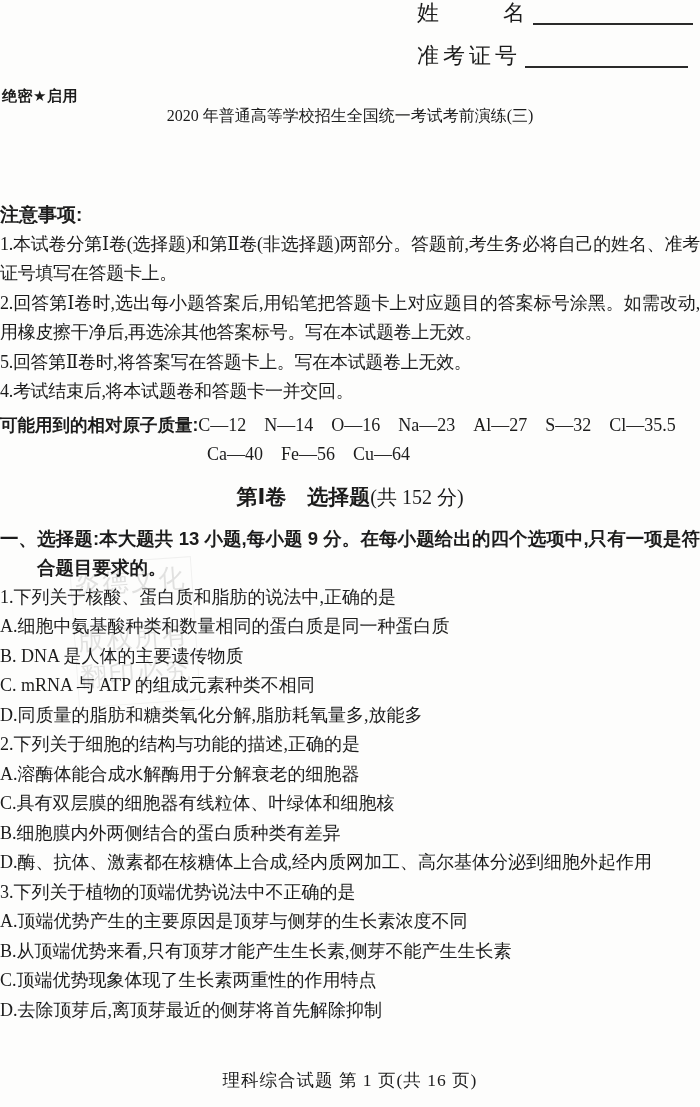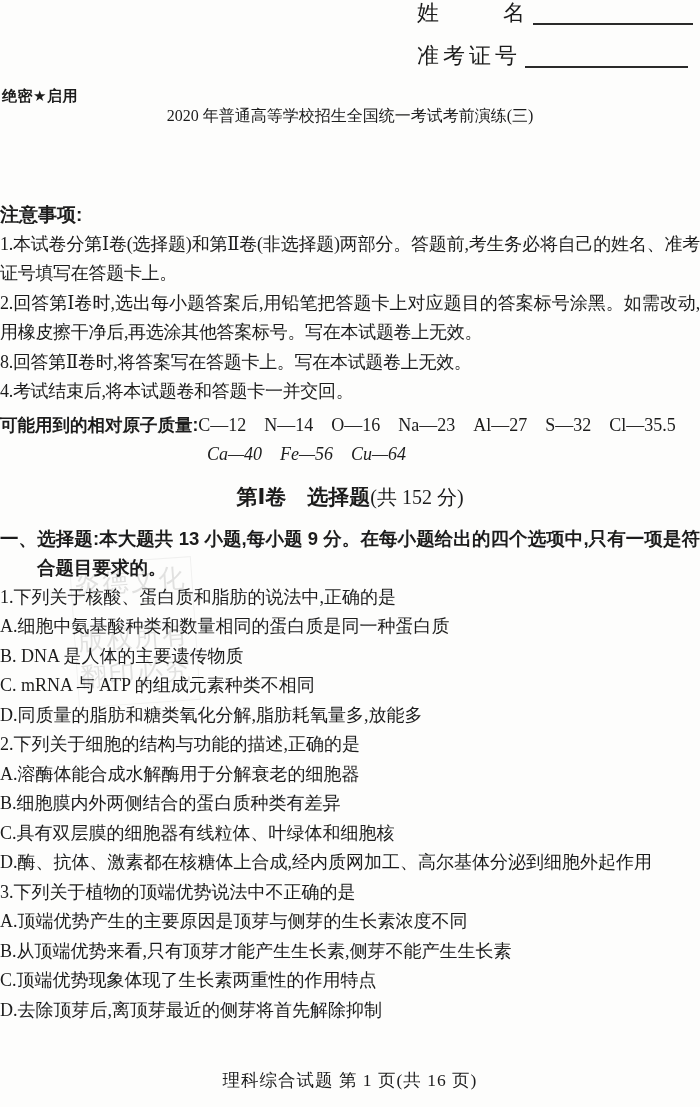--- a/index.html
+++ b/index.html
@@ -33,21 +33,21 @@
   .wl1 { top:6px; } .wl2 { top:62px; } .wl3 { top:98px; }
   .watermark .wbox { position:absolute; top:2px; left:2px; width:120px; height:142px; border:1px solid rgba(0,0,0,0.05); }
 
   
   .body { position:absolute; top:200px; left:0; width:700px; font-size:18px; line-height:29.5px; }
   .body p { margin:0; }
   .notice-heading { font-size:19px; }
   .notice-item { text-align:justify; letter-spacing:-0.3px; }
   .masses { margin-top:4px; }
   .masses-label { font-size:17.5px; }
-  .masses-line2 { padding-left:207px;font-style:italic; }
+  .masses-line2 { padding-left:207px; }
   .section-heading { margin-top:12px; margin-bottom:12px; height:30px; line-height:30px; text-align:center; white-space:nowrap; }
   .section-heading .hm { font-size:21px; }
   .section-heading .hs { font-size:20px; }
   .intro { font-size:18.5px; padding-left:37px; text-indent:-37px; text-align:justify; }
   .stem { text-align:justify; }
   .opt { }
 
   .footer { position:absolute; top:1068px; left:0; width:100%; text-align:center; font-size:17.5px; letter-spacing:1px; }
 </style>
 </head>
@@ -77,21 +77,21 @@
     <span class="wline wl1">炎德文化</span>
     <span class="wline wl2">版权所有</span>
     <span class="wline wl3">翻印必究</span>
   </div>
 
   <div class="body">
 
     <div class="notice-heading sans b">注意事项:</div>
     <p class="notice-item">1.本试卷分第Ⅰ卷(选择题)和第Ⅱ卷(非选择题)两部分。答题前,考生务必将自己的姓名、准考证号填写在答题卡上。</p>
     <p class="notice-item">2.回答第Ⅰ卷时,选出每小题答案后,用铅笔把答题卡上对应题目的答案标号涂黑。如需改动,用橡皮擦干净后,再选涂其他答案标号。写在本试题卷上无效。</p>
-    <p class="notice-item">8.回答第Ⅱ卷时,将答案写在答题卡上。写在本试题卷上无效。</p>
+    <p class="notice-item">5.回答第Ⅱ卷时,将答案写在答题卡上。写在本试题卷上无效。</p>
     <p class="notice-item">4.考试结束后,将本试题卷和答题卡一并交回。</p>
 
     <div class="masses">
       <div><span class="masses-label sans b">可能用到的相对原子质量:</span><span>C—12　N—14　O—16　Na—23　Al—27　S—32　Cl—35.5</span></div>
       <div class="masses-line2">Ca—40　Fe—56　Cu—64</div>
     </div>
 
     <div class="section-heading">
       <span class="hm sans b">第Ⅰ卷　选择题</span><span class="hs">(共 152 分)</span>
     </div>
@@ -102,22 +102,22 @@
       <p class="stem">1.下列关于核酸、蛋白质和脂肪的说法中,正确的是</p>
       <p class="opt">A.细胞中氨基酸种类和数量相同的蛋白质是同一种蛋白质</p>
       <p class="opt">B. DNA 是人体的主要遗传物质</p>
       <p class="opt">C. mRNA 与 ATP 的组成元素种类不相同</p>
       <p class="opt">D.同质量的脂肪和糖类氧化分解,脂肪耗氧量多,放能多</p>
     </div>
 
     <div>
       <p class="stem">2.下列关于细胞的结构与功能的描述,正确的是</p>
       <p class="opt">A.溶酶体能合成水解酶用于分解衰老的细胞器</p>
+      <p class="opt">C.具有双层膜的细胞器有线粒体、叶绿体和细胞核</p>
       <p class="opt">B.细胞膜内外两侧结合的蛋白质种类有差异</p>
-      <p class="opt">C.具有双层膜的细胞器有线粒体、叶绿体和细胞核</p>
       <p class="opt">D.酶、抗体、激素都在核糖体上合成,经内质网加工、高尔基体分泌到细胞外起作用</p>
     </div>
 
     <div>
       <p class="stem">3.下列关于植物的顶端优势说法中不正确的是</p>
       <p class="opt">A.顶端优势产生的主要原因是顶芽与侧芽的生长素浓度不同</p>
       <p class="opt">B.从顶端优势来看,只有顶芽才能产生生长素,侧芽不能产生生长素</p>
       <p class="opt">C.顶端优势现象体现了生长素两重性的作用特点</p>
       <p class="opt">D.去除顶芽后,离顶芽最近的侧芽将首先解除抑制</p>
     </div>

